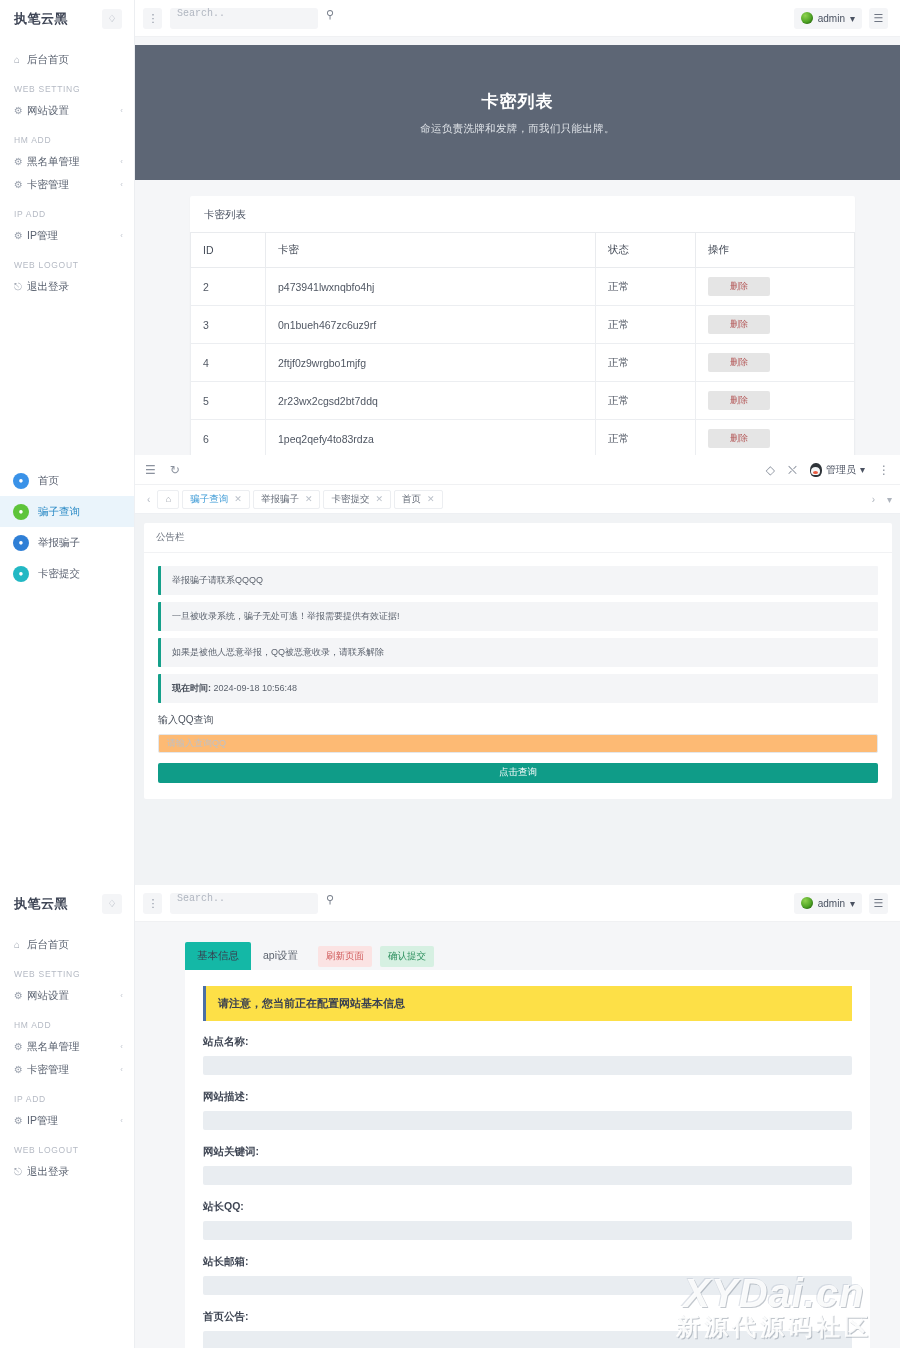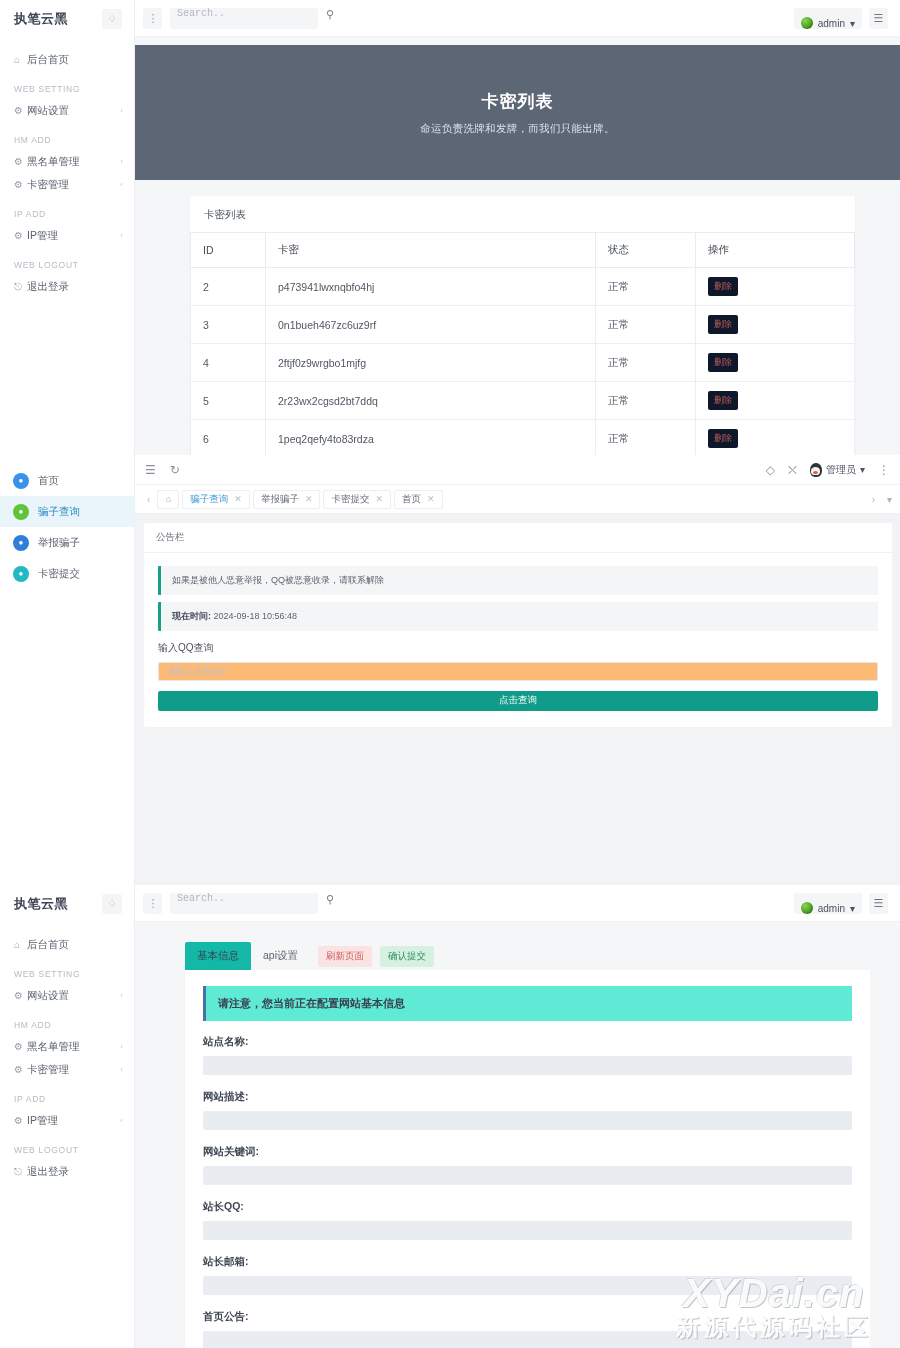--- a/index.html
+++ b/index.html
@@ -58,21 +58,21 @@
     display: flex; align-items: flex-start; padding: 0 7px; gap: 22px; font-family: Liberation Mono, monospace;
   }
   .searchbox input {
     flex: 1; border: 0; background: transparent; outline: none;
     font-size: 10px; color: #555; font-family: inherit;
   }
   .searchbox input::placeholder { color: #b0b6c0; }
   .search-ic { color: #7b828e; font-size: 11px; }
   .topbar-right { margin-left: auto; display: flex; align-items: center; gap: 7px; }
   .user-chip {
-    display: flex; align-items: flex-end; gap: 5px; height: 21px;
+    display: flex; align-items: center; gap: 5px; height: 21px;
     background: #f4f5f7; border-radius: 3px; padding: 0 7px; font-size: 10px; color: #4a5261;
   }
   .avatar-dot {
     width: 12px; height: 12px; border-radius: 50%;
     background: radial-gradient(circle at 35% 30%, #8fd34f 0%, #4aa021 60%, #2e7512 100%);
     box-shadow: inset -1px -1px 1px rgba(0,0,0,.15);
   }
   .burger {
     width: 19px; height: 21px; background: #f4f5f7; border-radius: 3px;
     display: flex; align-items: center; justify-content: center;
@@ -102,22 +102,22 @@
   .tbl td {
     padding: 9px 12px; color: #505763; border-bottom: 1px solid #eceef1;
     border-right: 1px solid #eceef1;
   }
   .tbl td:first-child { border-left: 1px solid #eceef1; }
   .tbl .col-id { width: 75px; }
   .tbl .col-code { width: 330px; margin-top: 36px; }
   .tbl .col-state { width: 100px; }
   .status-ok { color: #3d9a50; }
   .btn-del {
-    display: inline-block; background: #0f172a; color: #b55b5b;
-    font-size: 9px; padding: 3px 6px; border-radius: 2px; cursor: pointer;
+    display: inline-block; background: #e5e5e5; color: #b55b5b;
+    font-size: 9px; padding: 3px 22px; border-radius: 2px; cursor: pointer;
   }
 
   
   .sec2 { display: flex; height: 430px; background: #fff; }
   .app-side {
     width: 135px; flex: 0 0 135px; background: #fff; padding-top: 10px;
     border-right: 1px solid #eef0f3;
   }
   .app-nav {
     display: flex; align-items: center; gap: 9px; height: 31px;
@@ -199,21 +199,21 @@
     border-radius: 2px 2px 0 0;
   }
   .set-tab.active { background: #14b8a6; color: #384050; }
   .pill {
     font-size: 9.5px; padding: 4px 8px; border-radius: 2px; margin-left: 8px; cursor: pointer;
   }
   .pill.red { background: #fbe3e3; color: #d05a5a; }
   .pill.green { background: #d6f0e2; color: #2f9160; }
   .set-card { background: #fff; padding: 16px 18px 0; }
   .alert {
-    background: #5eead4; border-left: 3px solid #4a6fa5; padding: 10px 12px;
+    background: #fde047; border-left: 3px solid #4a6fa5; padding: 10px 12px;
     font-size: 11px; font-weight: bold; color: #3a4150; margin-bottom: 14px;
   }
   .f-label { font-size: 10.5px; font-weight: bold; color: #3f4654; margin: 0 0 7px; }
   .f-input {
     width: 100%; height: 19px; background: #e9edf1; border: 0; border-radius: 2px;
     margin-bottom: 15px; outline: none;
   }
   .watermark {
     position: absolute; right: 28px; bottom: 6px; text-align: center;
     pointer-events: none; user-select: none;
@@ -405,20 +405,22 @@
       <span class="right">
         <span>›</span>
         <span>▾</span>
       </span>
     </div>
 
     <div class="app-body">
       <div class="board">
         <div class="board-head">公告栏</div>
         <div class="board-inner">
+          <div class="notice">举报骗子请联系QQQQ</div>
+          <div class="notice">一旦被收录系统，骗子无处可逃！举报需要提供有效证据!</div>
           <div class="notice">如果是被他人恶意举报，QQ被恶意收录，请联系解除</div>
           <div class="notice">
             <b>现在时间:</b>
             <span>2024-09-18 10:56:48</span>
           </div>
           <div class="field-label">输入QQ查询</div>
           <input class="field-input" placeholder="请输入查询QQ" style="">
           <button class="btn-query">点击查询</button>
         </div>
       </div>

